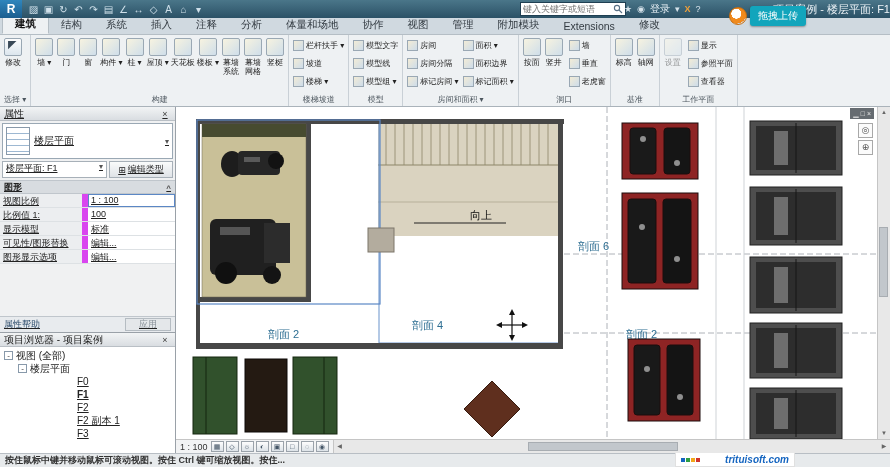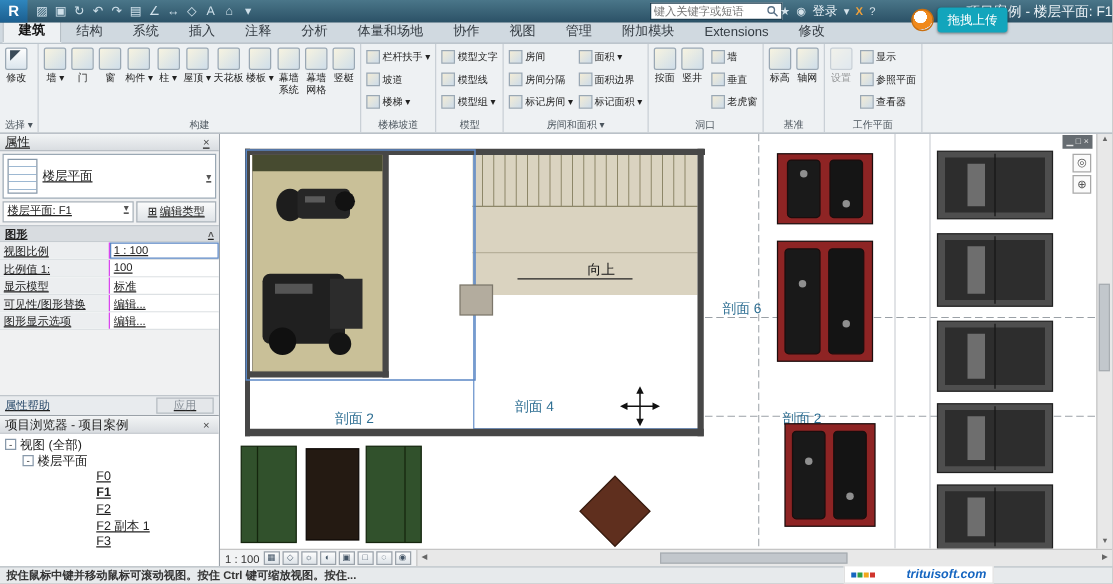--- a/index.html
+++ b/index.html
@@ -56,21 +56,21 @@
   .ticonbox{width:24px;height:28px;border:1px solid #8899aa;background:repeating-linear-gradient(180deg,#fff 0 5px,#9db8d2 5px 6px);}
   .tname{flex:1;font-size:10px;}
   .tarrow{color:#555;font-size:8px;}
   .instrow{display:flex;height:17px;margin:0 2px 2px;gap:2px;flex:0 0 auto;}
   .instcombo{flex:1;background:#fff;border:1px solid #a7b0b8;display:flex;align-items:flex-start;font-size:9px;padding:0 3px;cursor:pointer;}
   .instcombo .tarrow{margin-left:auto;}
   .editbtn{width:64px;background:linear-gradient(#fafbfb,#dfe3e7);border:1px solid #a7b0b8;font-size:9px;display:flex;align-items:center;justify-content:center;gap:2px;cursor:pointer;}
   .grouprow{height:14px;background:#d8dce0;border-top:1px solid #c0c6cc;border-bottom:1px solid #c0c6cc;font-size:9px;font-weight:bold;display:flex;align-items:center;padding:0 4px;flex:0 0 auto;}
   .grouprow .gexp{margin-left:auto;font-size:8px;color:#555;}
   .prow{display:flex;height:14px;border-bottom:1px solid #dde1e4;font-size:9px;background:#fff;}
-  .prop-label{width:88px;background:#eceef0;padding:1px 3px;border-right:1px solid #d946ef;white-space:nowrap;overflow:hidden;}
+  .prop-label{width:88px;background:#eceef0;padding:1px 3px;border-right:6px solid #d946ef;white-space:nowrap;overflow:hidden;}
   .prop-value{flex:1;padding:1px 3px;white-space:nowrap;overflow:hidden;cursor:pointer;}
   .prow.combo .prop-value{border:1px solid #5b87c5;padding:0 2px;}
   .pfoot{margin-top:auto;display:flex;align-items:center;height:16px;border-top:1px solid #c0c6cc;font-size:9px;padding:0 4px;background:#e8ebee;flex:0 0 auto;}
   .pfoot .help{flex:1;color:#2a4a6a;cursor:pointer;}
   .applybtn{width:46px;height:13px;background:#e4e7ea;border:1px solid #b5bcc2;color:#8a929a;text-align:center;line-height:11px;font-size:9px;}
   .pbrowser{flex:1;display:flex;flex-direction:column;background:#fff;overflow:hidden;}
   .tree{flex:1;font-size:10px;padding-top:2px;overflow:hidden;}
   .titem{display:flex;align-items:center;height:13px;gap:3px;cursor:pointer;white-space:nowrap;}
   .titem .exp{width:9px;height:9px;font-size:8px;line-height:7px;text-align:center;color:#333;border:1px solid transparent;background:transparent;flex:0 0 auto;}
   .titem.haskids .exp{border-color:#8899aa;background:#fff;}

